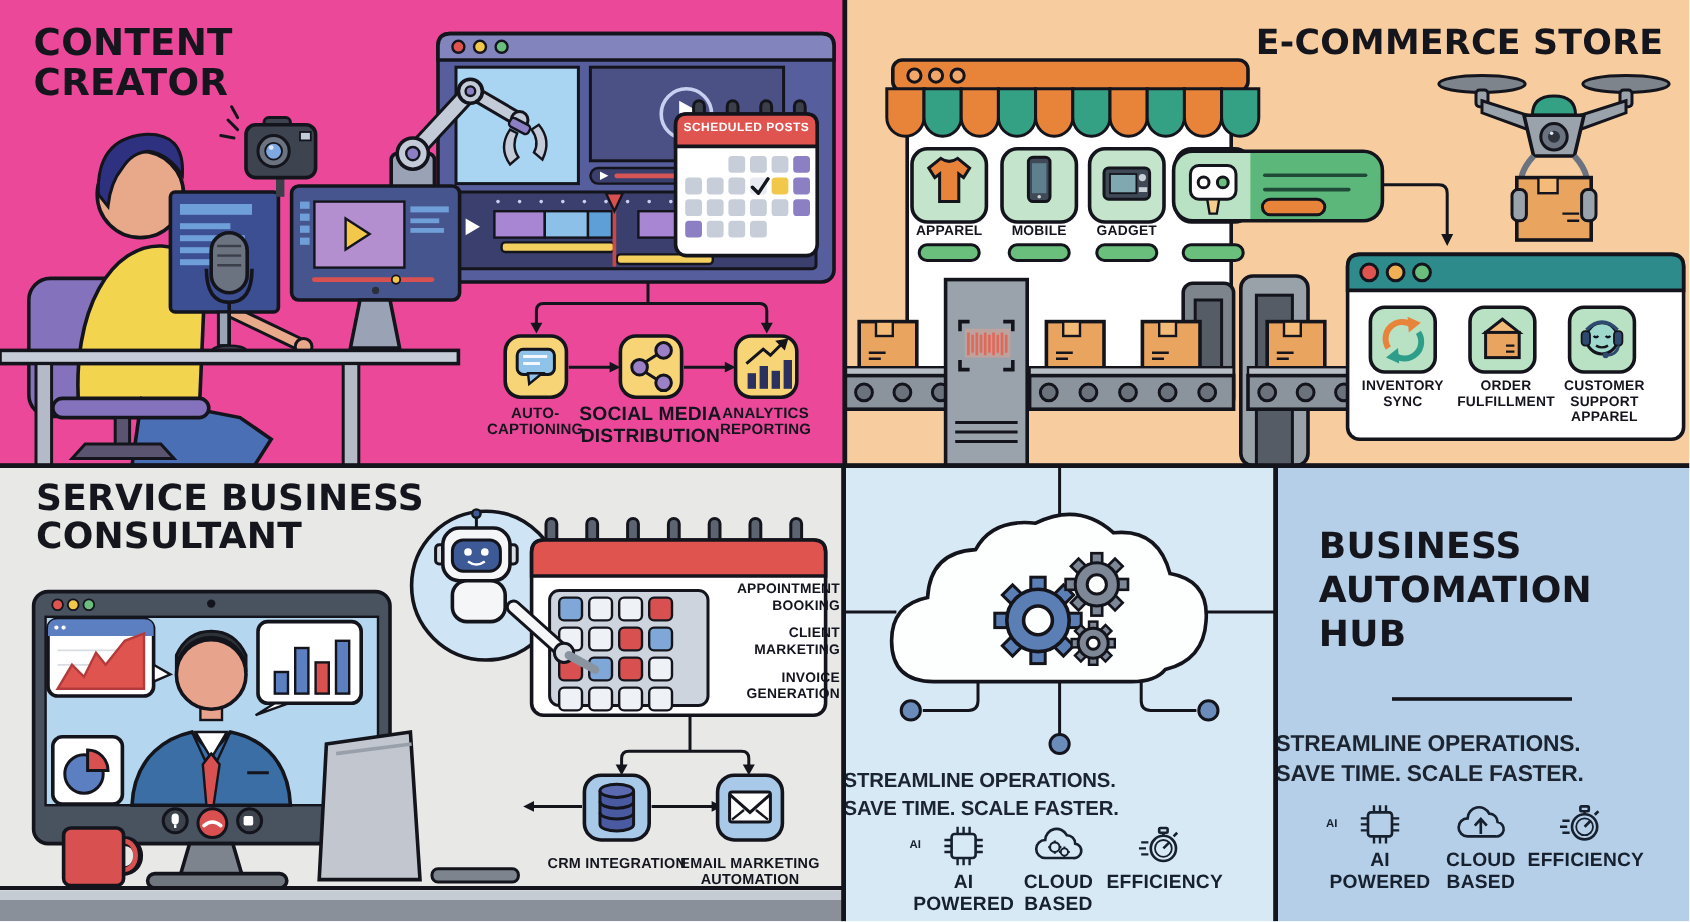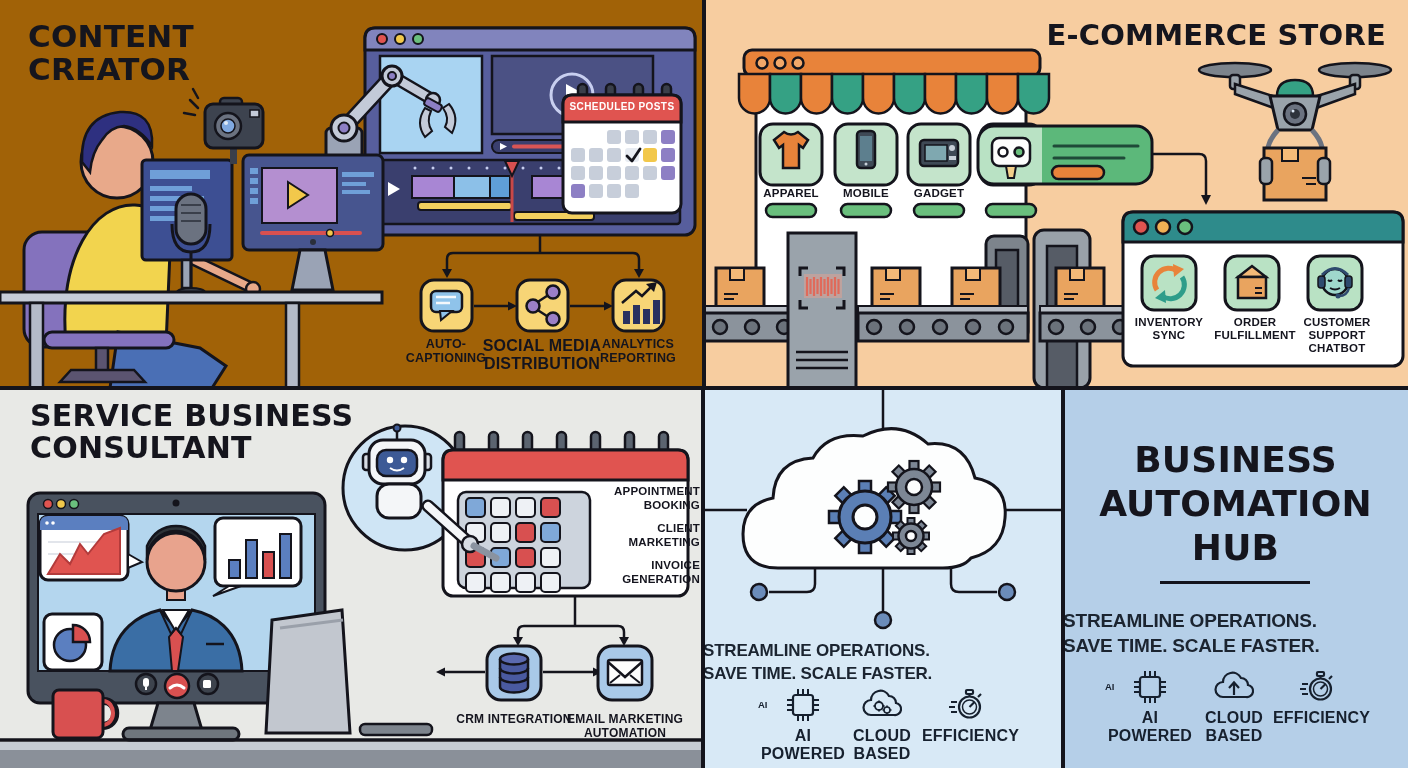--- a/index.html
+++ b/index.html
@@ -1,19 +1,19 @@
 <!DOCTYPE html>
 <html><head>
 <meta charset="utf-8">
 <style>
   html,body{margin:0;padding:0;background:#ffffff}
   #stage{position:relative;width:1408px;height:768px;overflow:hidden;
          font-family:"Liberation Sans",sans-serif;background:#fff}
   .panel{position:absolute;overflow:hidden}
-  .q-tl{left:0;top:0;width:704px;height:388px;background:#a16207}
+  .q-tl{left:0;top:0;width:704px;height:388px;background:#ec4899}
   .q-tr{left:704px;top:0;width:704px;height:388px;background:#f7cda0}
   .q-bl{left:0;top:388px;width:703px;height:380px;background:#e8e9e6}
   .q-bm{left:703px;top:388px;width:360px;height:380px;background:#d8e9f6}
   .q-br{left:1063px;top:388px;width:345px;height:380px;background:#b5cfe8}
   .abs{position:absolute}
   .scene{position:absolute;left:0;top:0}
   .ttl{font-family:"DejaVu Sans","Liberation Sans",sans-serif;font-weight:700;
        color:#15151d;line-height:1.06;letter-spacing:.2px}
   .lbl{font-weight:700;color:#14141e;text-align:center;line-height:1.14;letter-spacing:.2px}
   .svc{font-weight:700;color:#14141e;text-align:right;line-height:1.18;letter-spacing:.2px}
@@ -419,21 +419,21 @@
           <circle cx="634" cy="296" r="2.5" fill="#2e4a6e"></circle>
         </g>
       </g>
     </svg>
     <div class="abs ttl" style="right:22px;top:20px;font-size:29px;text-align:right">E-COMMERCE STORE</div>
     <div class="abs lbl" style="left:47px;top:187px;width:80px;font-size:11.5px">APPAREL</div>
     <div class="abs lbl" style="left:122px;top:187px;width:80px;font-size:11.5px">MOBILE</div>
     <div class="abs lbl" style="left:195px;top:187px;width:80px;font-size:11.5px">GADGET</div>
     <div class="abs lbl" style="left:421px;top:316px;width:88px;font-size:11.5px">INVENTORY SYNC</div>
     <div class="abs lbl" style="left:505px;top:316px;width:92px;font-size:11.5px">ORDER FULFILLMENT</div>
-    <div class="abs lbl" style="left:589px;top:316px;width:88px;font-size:11.5px">CUSTOMER SUPPORT CHATBOT</div>
+    <div class="abs lbl" style="left:589px;top:316px;width:88px;font-size:11.5px">CUSTOMER SUPPORT APPAREL</div>
   </section>
 
   <section class="panel q-bl">
     <svg class="scene" width="703" height="380" viewBox="0 0 703 380">
 
       <g>
         <circle cx="405" cy="100" r="62" fill="#cfe5f5" stroke="#14141c" stroke-width="3"></circle>
         <line x1="397" y1="52" x2="397" y2="42" stroke="#14141c" stroke-width="2.5"></line>
         <circle cx="397" cy="40" r="3.5" fill="#3d5a96" stroke="#14141c" stroke-width="2"></circle>
         <rect x="363" y="66" width="8" height="16" rx="3" fill="#d8dde4" stroke="#14141c" stroke-width="2.5"></rect>
@@ -685,21 +685,21 @@
           <circle cx="20.5" cy="19" r="7" stroke-width="1.5"></circle>
           <line x1="20.5" y1="19" x2="25.5" y2="14"></line>
           <path d="M2,14 H8 M0,19 H6 M2,24 H8" stroke-width="2"></path>
         </svg>
       </div>
       <div class="blabel">EFFICIENCY</div>
     </div>
   </section>
 
   <section class="panel q-br">
-    <div class="abs ttl" style="left:20px;top:50px;width:305px;font-size:36px;line-height:1.22;text-align:center">BUSINESS AUTOMATION HUB</div>
+    <div class="abs ttl" style="left:36px;top:50px;width:305px;font-size:30px;line-height:1.22;">BUSINESS AUTOMATION HUB</div>
     <div class="abs rule" style="left:97px;top:193px;width:150px"></div>
     <div class="abs tagline" style="top:222px;font-size:19px">STREAMLINE OPERATIONS.</div>
     <div class="abs tagline" style="top:247px;font-size:19px">SAVE TIME. SCALE FASTER.</div>
     <div class="badge" style="left:42px;top:282px">
       <div class="bicon">
         <svg width="34" height="34" viewBox="0 0 34 34" fill="none" stroke="#16202e" stroke-width="2">
           <path d="M1,12 H7 M1,17 H7 M1,22 H7 M27,12 H33 M27,17 H33 M27,22 H33 M12,1 V7 M17,1 V7 M22,1 V7 M12,27 V33 M17,27 V33 M22,27 V33"></path>
           <rect x="7" y="7" width="20" height="20" rx="2.5" stroke-width="2.2"></rect>
         </svg>
         <span class="chip-ai">AI</span>

